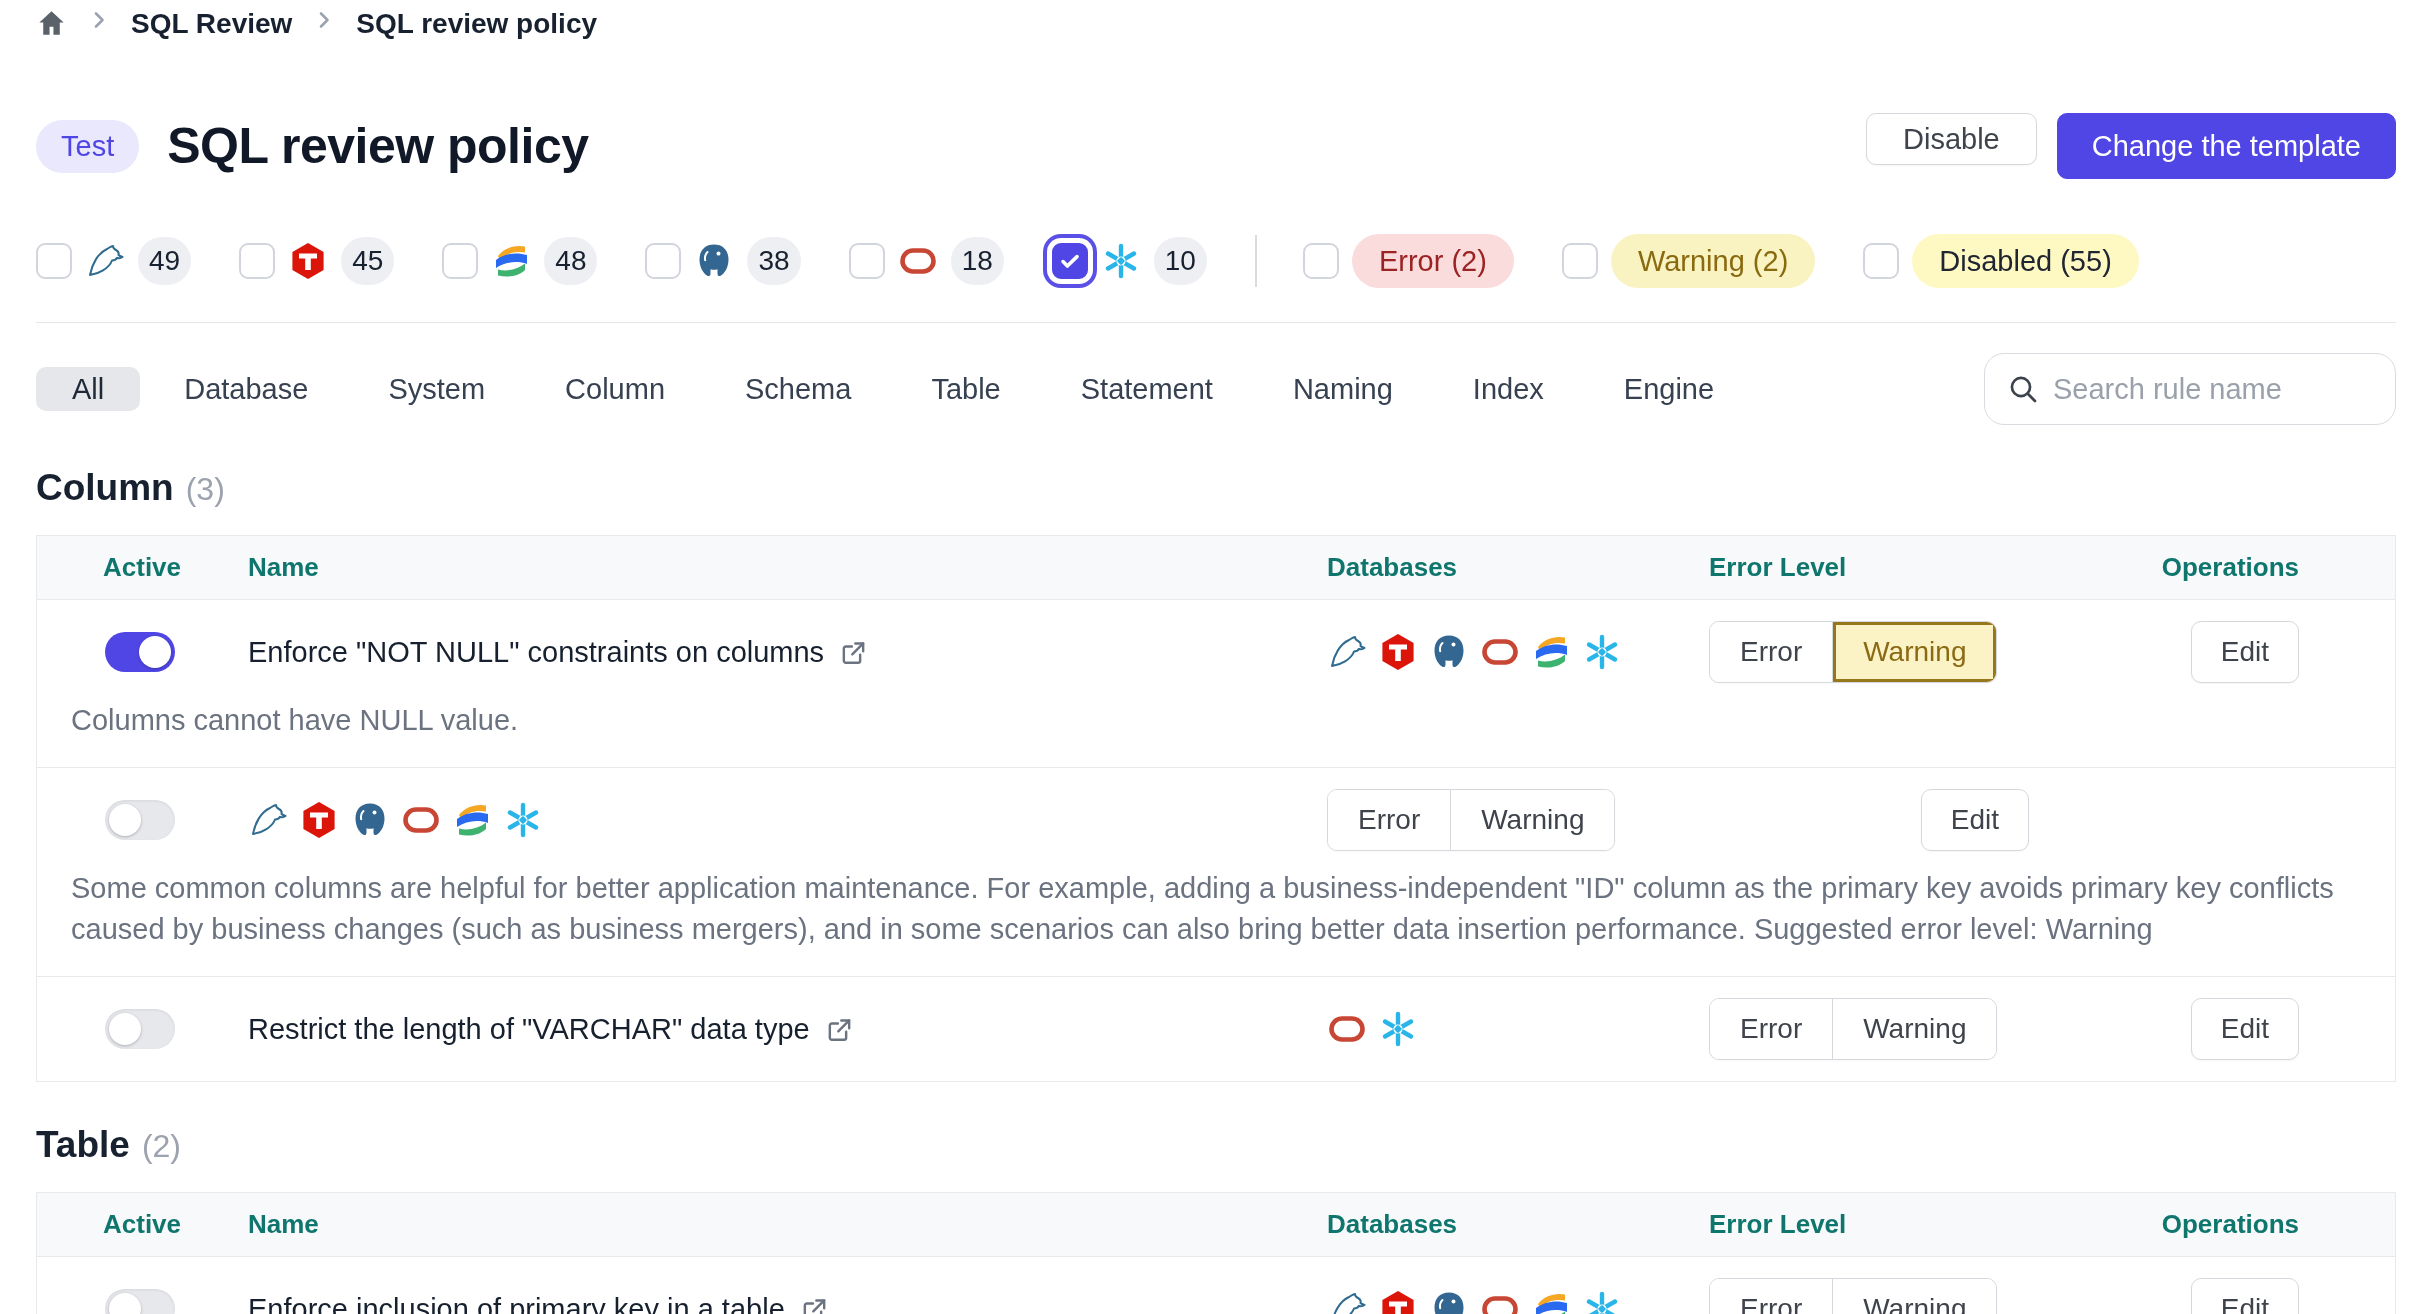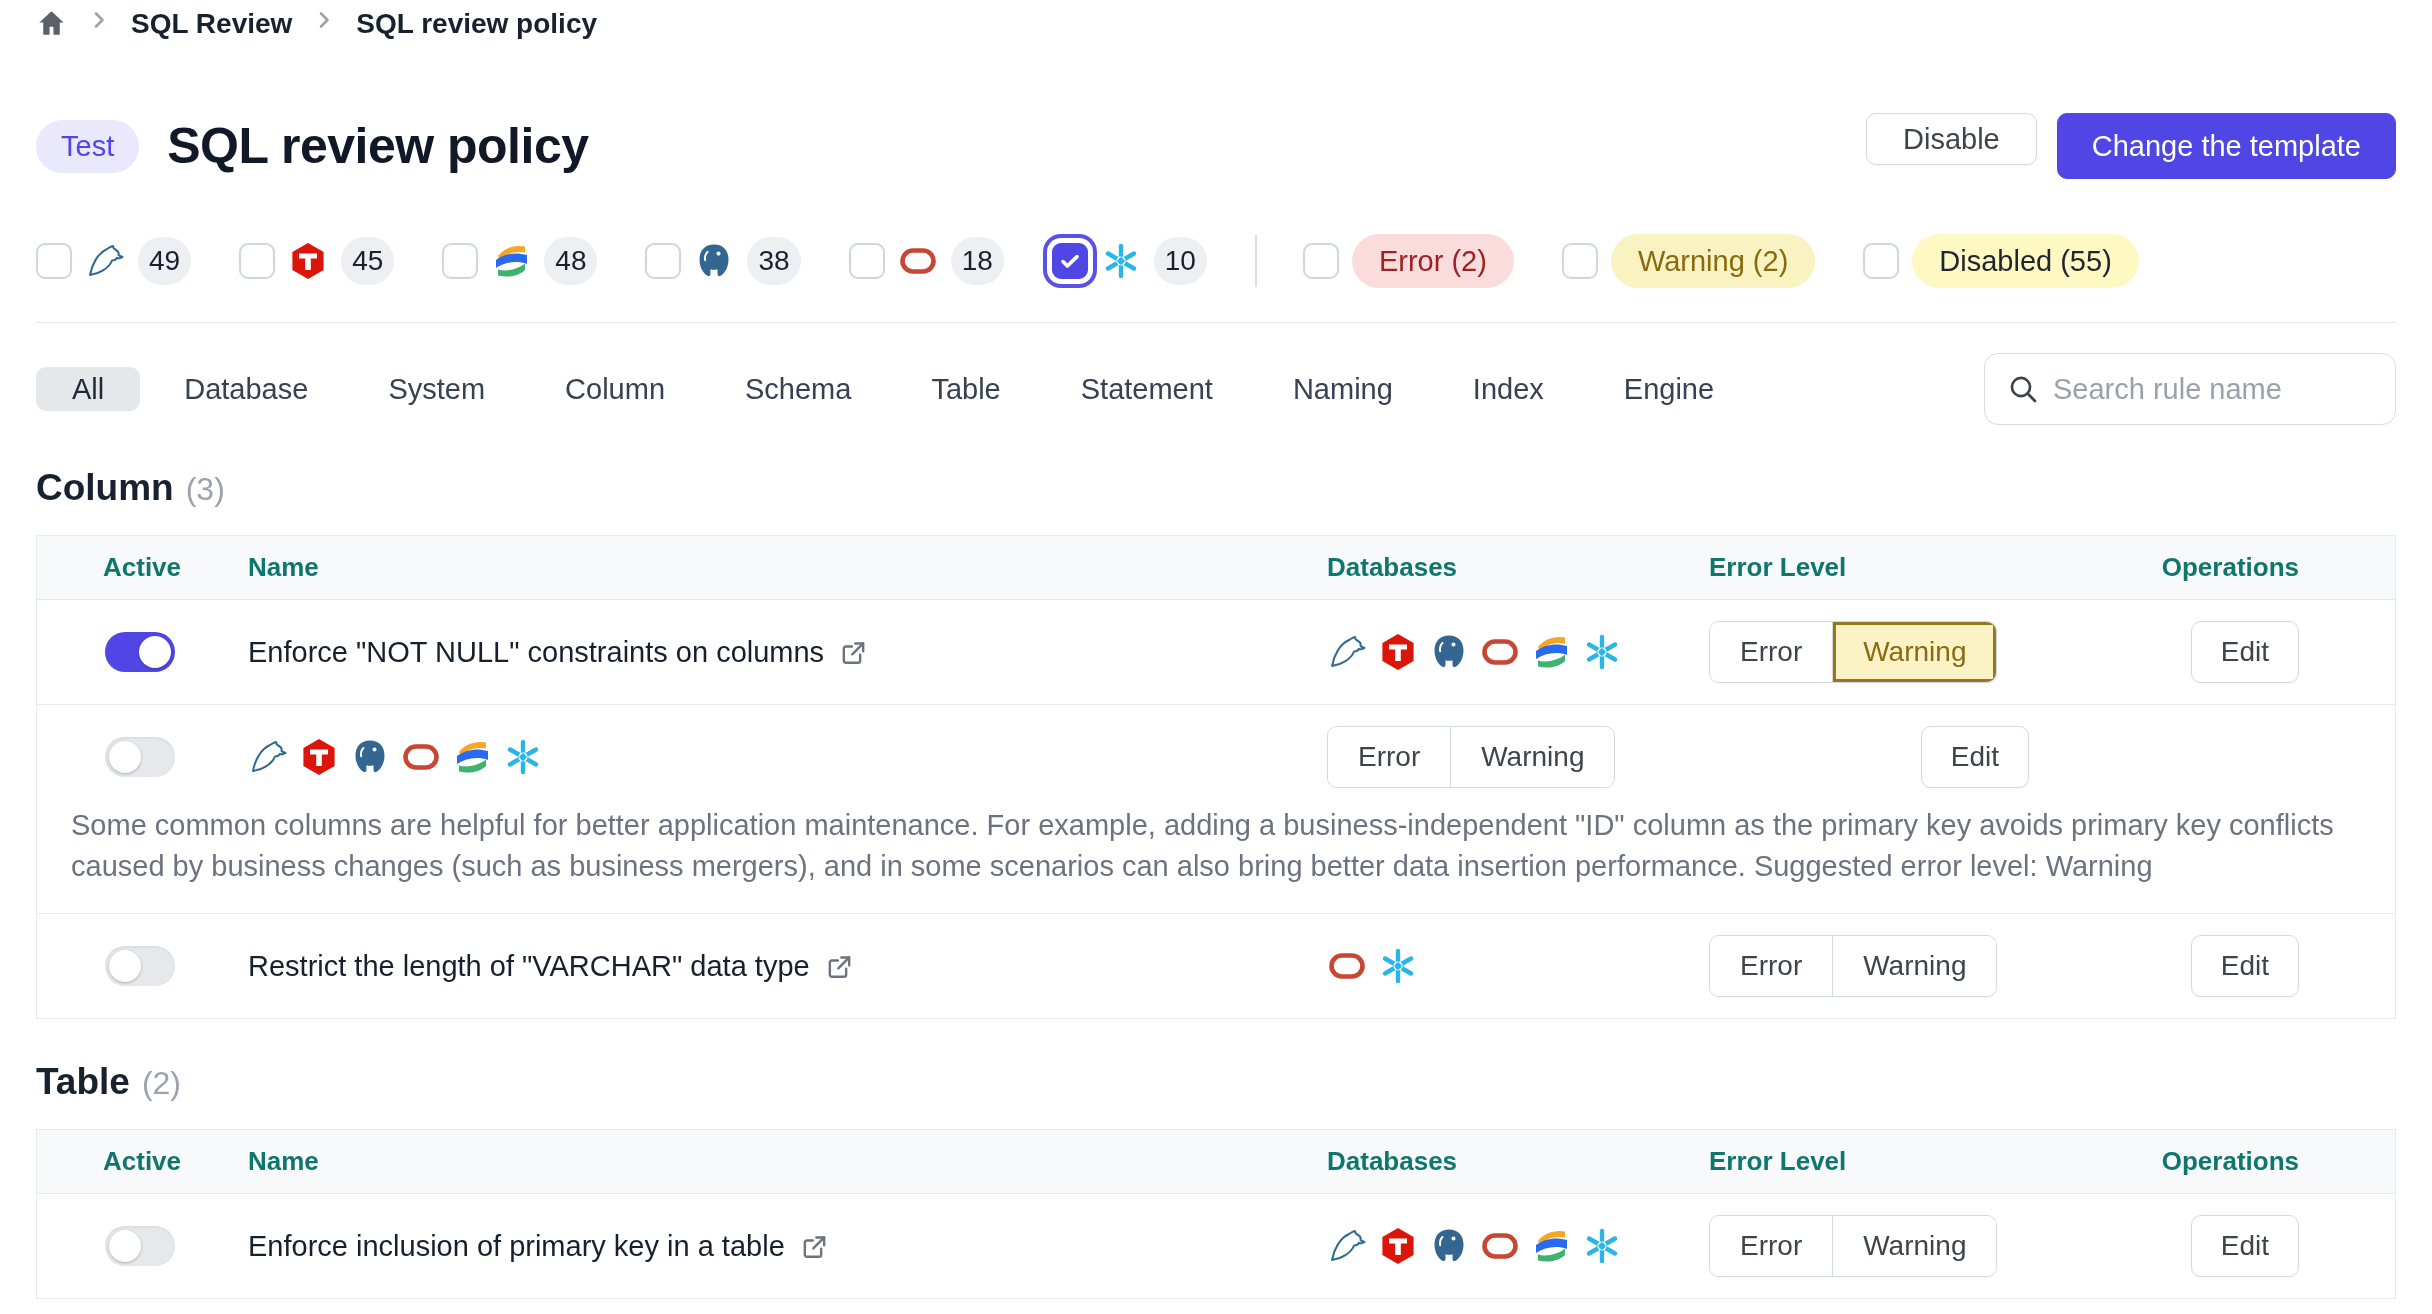--- a/index.html
+++ b/index.html
@@ -48,21 +48,21 @@
   .pill-disabled { background:#fef9c3; color:#202631; }
 
   .hr { border-top:1.5px solid #e5e7eb; margin-top:34px; }
 
   
   .tabs-row { margin-top:30px; display:flex; align-items:center; }
   .tab { font-size:29px; color:#374151; padding:0 36px; height:44px; border-radius:10px;
          display:flex; align-items:center; cursor:pointer; background:transparent; border:none;
          font-family:inherit; margin-right:8px; }
   .tab.active { background:#e5e7ea; color:#1f2937; }
-  .search-box { margin-left:auto; width:412px; height:72px; border:1.5px solid #d8dbe0; border-radius:14px;
+  .search-box { margin-left:auto; width:412px; height:72px; border:1.5px solid #d8dbe0; border-radius:20px;
          display:flex; align-items:center; padding:0 22px; gap:14px; background:#fff; }
   .search-box svg { width:32px; height:32px; flex:none; }
   .search-box input { border:none; outline:none; font-size:29px; font-family:inherit; width:100%;
          color:#1f2937; background:transparent; }
   .search-box input::placeholder { color:#9aa1ab; }
 
   
   .section-heading { margin-top:42px; display:flex; align-items:baseline; gap:12px; }
   .section-title { font-size:37px; font-weight:700; color:#18212f; }
   .section-count { font-size:32px; color:#9ca3af; }
@@ -322,20 +322,21 @@
         <div class="c-level">
           <div class="seg">
             <button class="seg-btn">Error</button>
             <button class="seg-btn sel-warning">Warning</button>
           </div>
         </div>
         <div class="c-ops">
           <button class="btn-edit">Edit</button>
         </div>
       </div>
+      <div class="rule-desc">Columns cannot have NULL value.</div>
     </div>
 
     <div class="rule">
       <div class="tgrid rule-main">
         <div class="c-active">
           <div class="toggle off">
               <div class="knob"></div>
             </div>
         </div>
         <div class="c-dbs">

